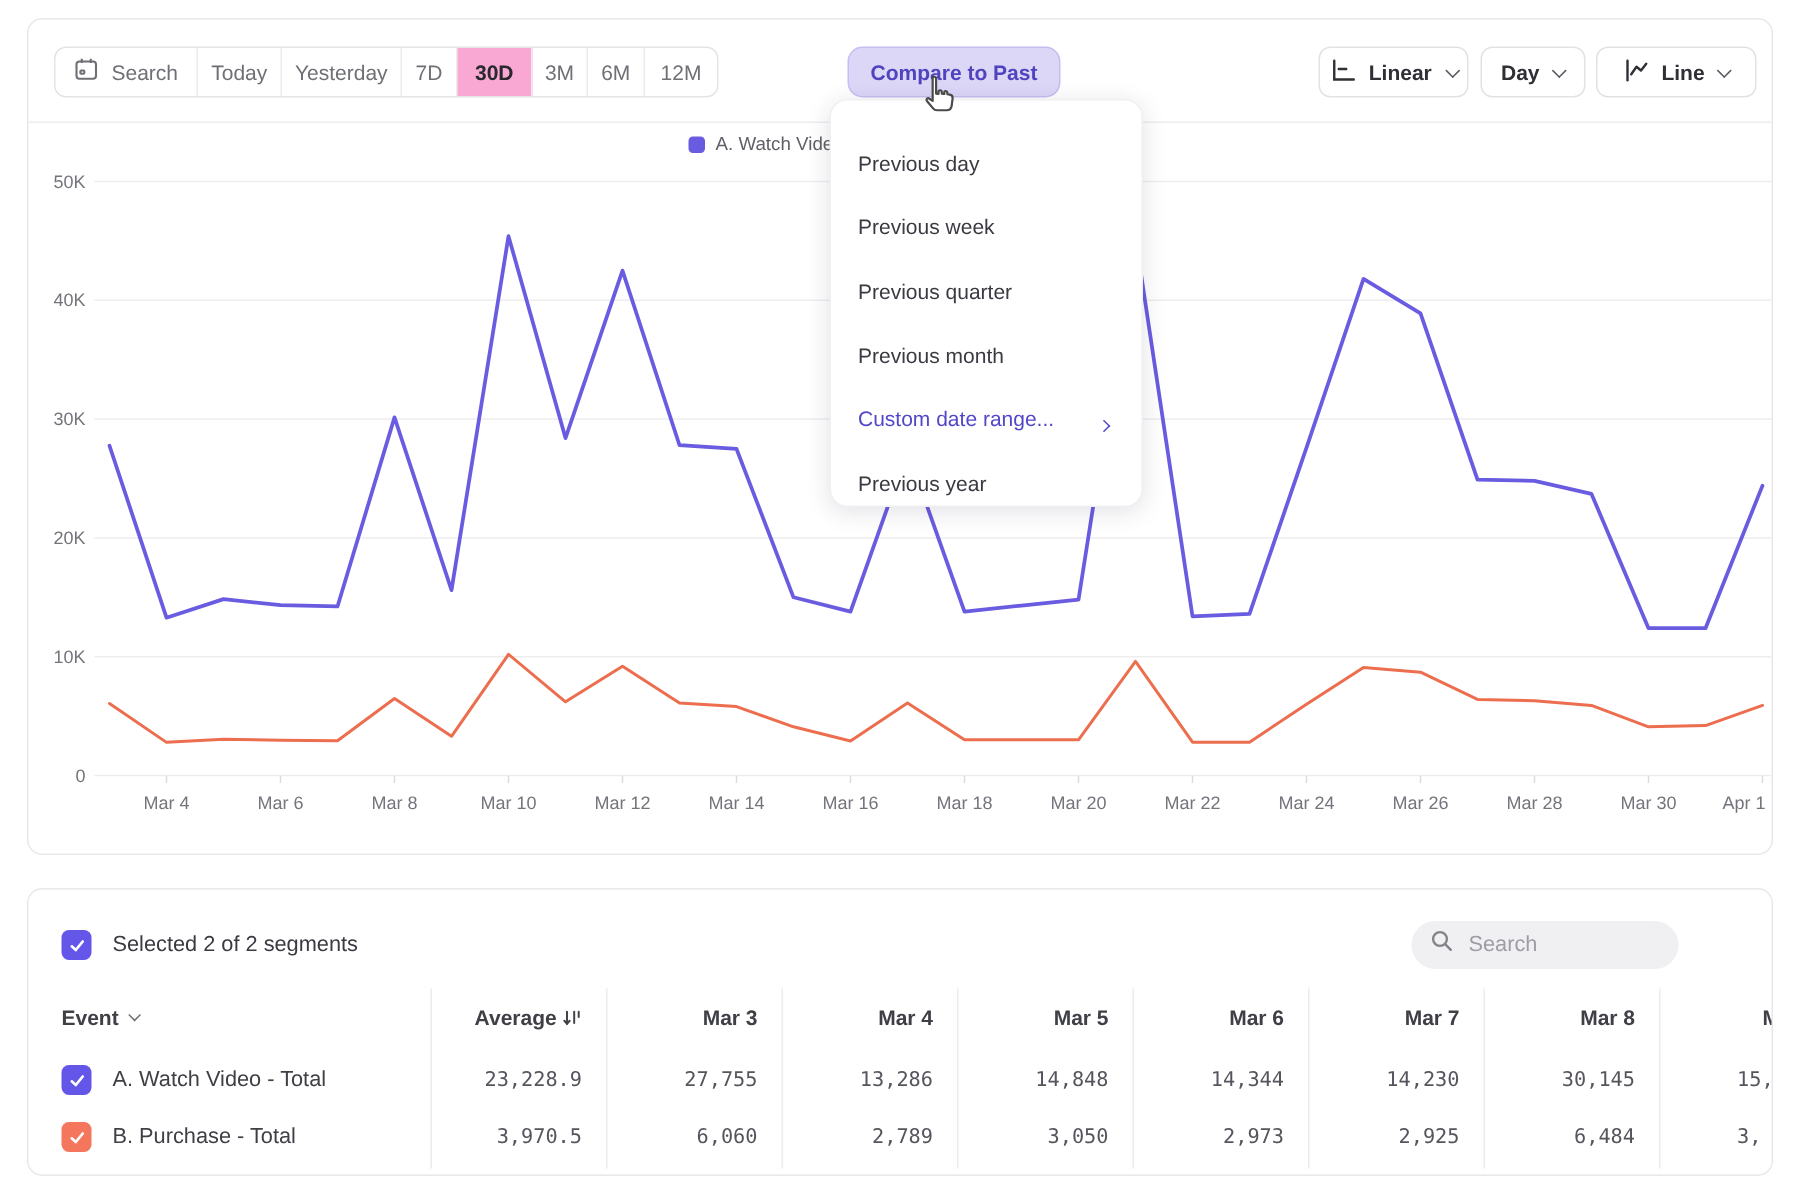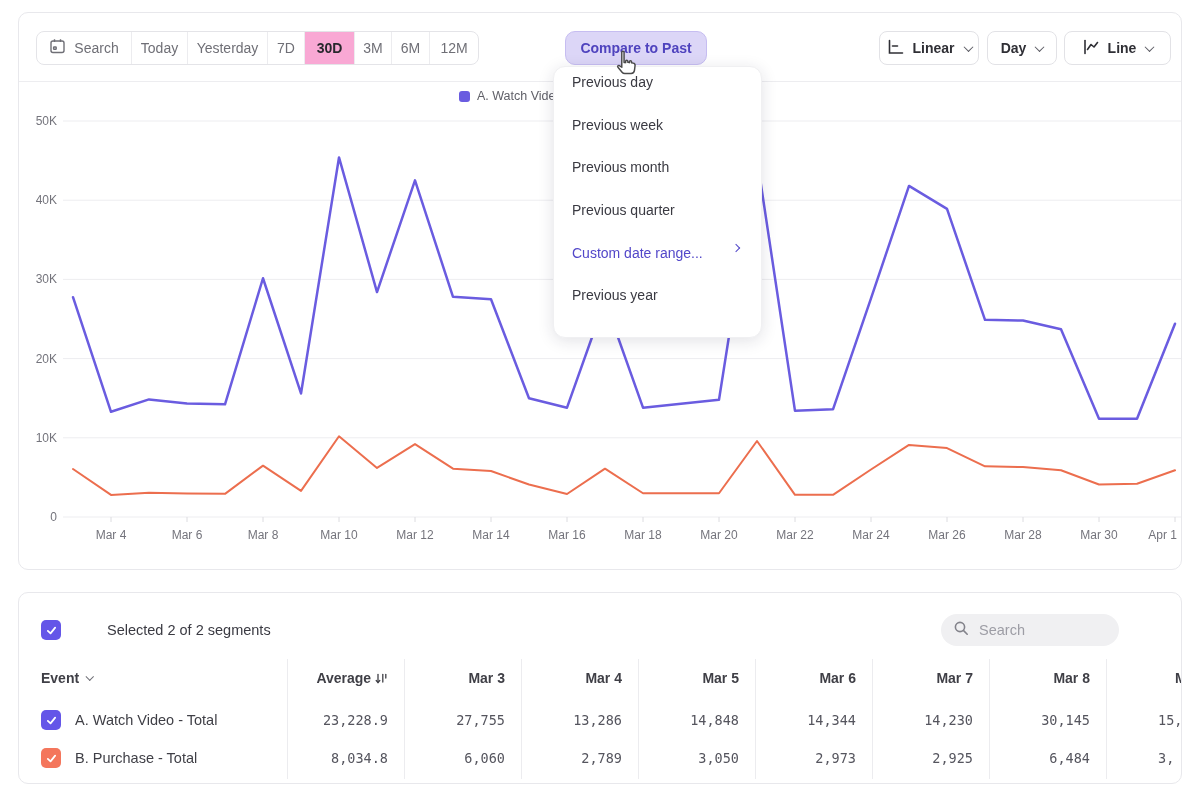--- a/index.html
+++ b/index.html
@@ -24,31 +24,31 @@
   
   .legend { position:absolute; left:440px; top:76px; display:flex; gap:26px; align-items:center; }
   .legend-item { display:flex; align-items:center; gap:7px; }
   .legend-swatch { width:11px; height:11px; border-radius:3px; }
   .legend-label { font-size:12.5px; color:#606068; }
 
   #chart { position:absolute; left:0; top:0; }
 
   
   #menu { position:absolute; left:553px; top:66px; width:209px; height:272px; background:#fff; border:1px solid #f0f0f2; border-radius:12px; box-shadow:0 3px 16px rgba(30,30,60,.13); z-index:20; display:flex; flex-direction:column; padding:7px 0; }
-  .menu-item { flex:1; display:flex; align-items:flex-start; padding-left:18px; padding-right:14px; font-size:14px; color:#3a3a42; cursor:pointer; }
+  .menu-item { flex:1; display:flex; align-items:flex-end; padding-left:18px; padding-right:14px; font-size:14px; color:#3a3a42; cursor:pointer; }
   .menu-item.accent { color:#5247c9; }
   .chev-right { width:6px; height:6px; border-right:1.6px solid #5247c9; border-bottom:1.6px solid #5247c9; transform:rotate(-45deg); margin-left:auto; margin-right:8px; }
 
   
   #cursor { position:absolute; left:610px; top:48px; z-index:30; }
 
   
   .checkbox { width:20px; height:20px; border-radius:5px; display:flex; align-items:center; justify-content:center; flex:0 0 20px; cursor:pointer; }
   #selectRow { position:absolute; left:22px; top:27px; display:flex; align-items:center; gap:14px; }
-  #selectLabel { font-size:14.5px; color:#3a3a42;margin-left:32px; }
+  #selectLabel { font-size:14.5px; color:#3a3a42; }
   #searchBox { position:absolute; left:922px; top:21px; width:178px; height:32px; border-radius:16px; background:#f0f0f2; display:flex; align-items:center; padding-left:12px; gap:9px; cursor:text; }
   #searchPh { font-size:14.5px; color:#9d9da5; }
 
   .trow { position:absolute; left:0; width:1204px; height:38px; display:flex; align-items:center; padding-left:22px; }
   .cell-event { flex:0 0 246px; display:flex; align-items:center; gap:14px; }
   .cell-num { flex:0 0 117px; text-align:right; padding-right:16px; font-family:"DejaVu Sans Mono", monospace; font-size:13.5px; color:#55555e; white-space:nowrap; }
   .cell-head { font-family:"Liberation Sans",sans-serif; font-weight:bold; font-size:14px; color:#3f3f46; }
   .cell-clip { text-align:left; padding-right:0; padding-left:52px; }
   .cell-clip.cell-head { padding-left:69px; }
   .ev-name { font-size:14.5px; color:#3f3f46; }
@@ -266,21 +266,21 @@
         </div>
         <div class="trow" style="top: 146px;">
           <div class="cell-event">
             <div class="checkbox" style="background: rgb(244, 118, 92);">
               <svg width="13" height="13" viewBox="0 0 16 16">
                 <polyline points="3.5,8.5 6.8,11.5 12.5,4.5" fill="none" stroke="#fff" stroke-width="2.2" stroke-linecap="round" stroke-linejoin="round"></polyline>
               </svg>
             </div>
             <span class="ev-name">B. Purchase - Total</span>
           </div>
-          <div class="cell-num">8,034.8</div>
+          <div class="cell-num">3,970.5</div>
           <div class="cell-num">6,060</div>
           <div class="cell-num">2,789</div>
           <div class="cell-num">3,050</div>
           <div class="cell-num">2,973</div>
           <div class="cell-num">2,925</div>
           <div class="cell-num">6,484</div>
           <div class="cell-num cell-clip">3,</div>
         </div>
         <div class="vdiv" style="left: 268px;"></div>
         <div class="vdiv" style="left: 385px;"></div>
@@ -294,24 +294,24 @@
   </div>
 
   <div id="menu">
     <div class="menu-item">
         <span>Previous day</span>
       </div>
     <div class="menu-item">
         <span>Previous week</span>
       </div>
     <div class="menu-item">
+        <span>Previous quarter</span>
+      </div>
+    <div class="menu-item">
         <span>Previous month</span>
-      </div>
-    <div class="menu-item">
-        <span>Previous quarter</span>
       </div>
     <div class="menu-item accent">
       <span>Custom date range...</span>
       <span class="chev-right"></span>
     </div>
     <div class="menu-item">
         <span>Previous year</span>
       </div>
   </div>
 

